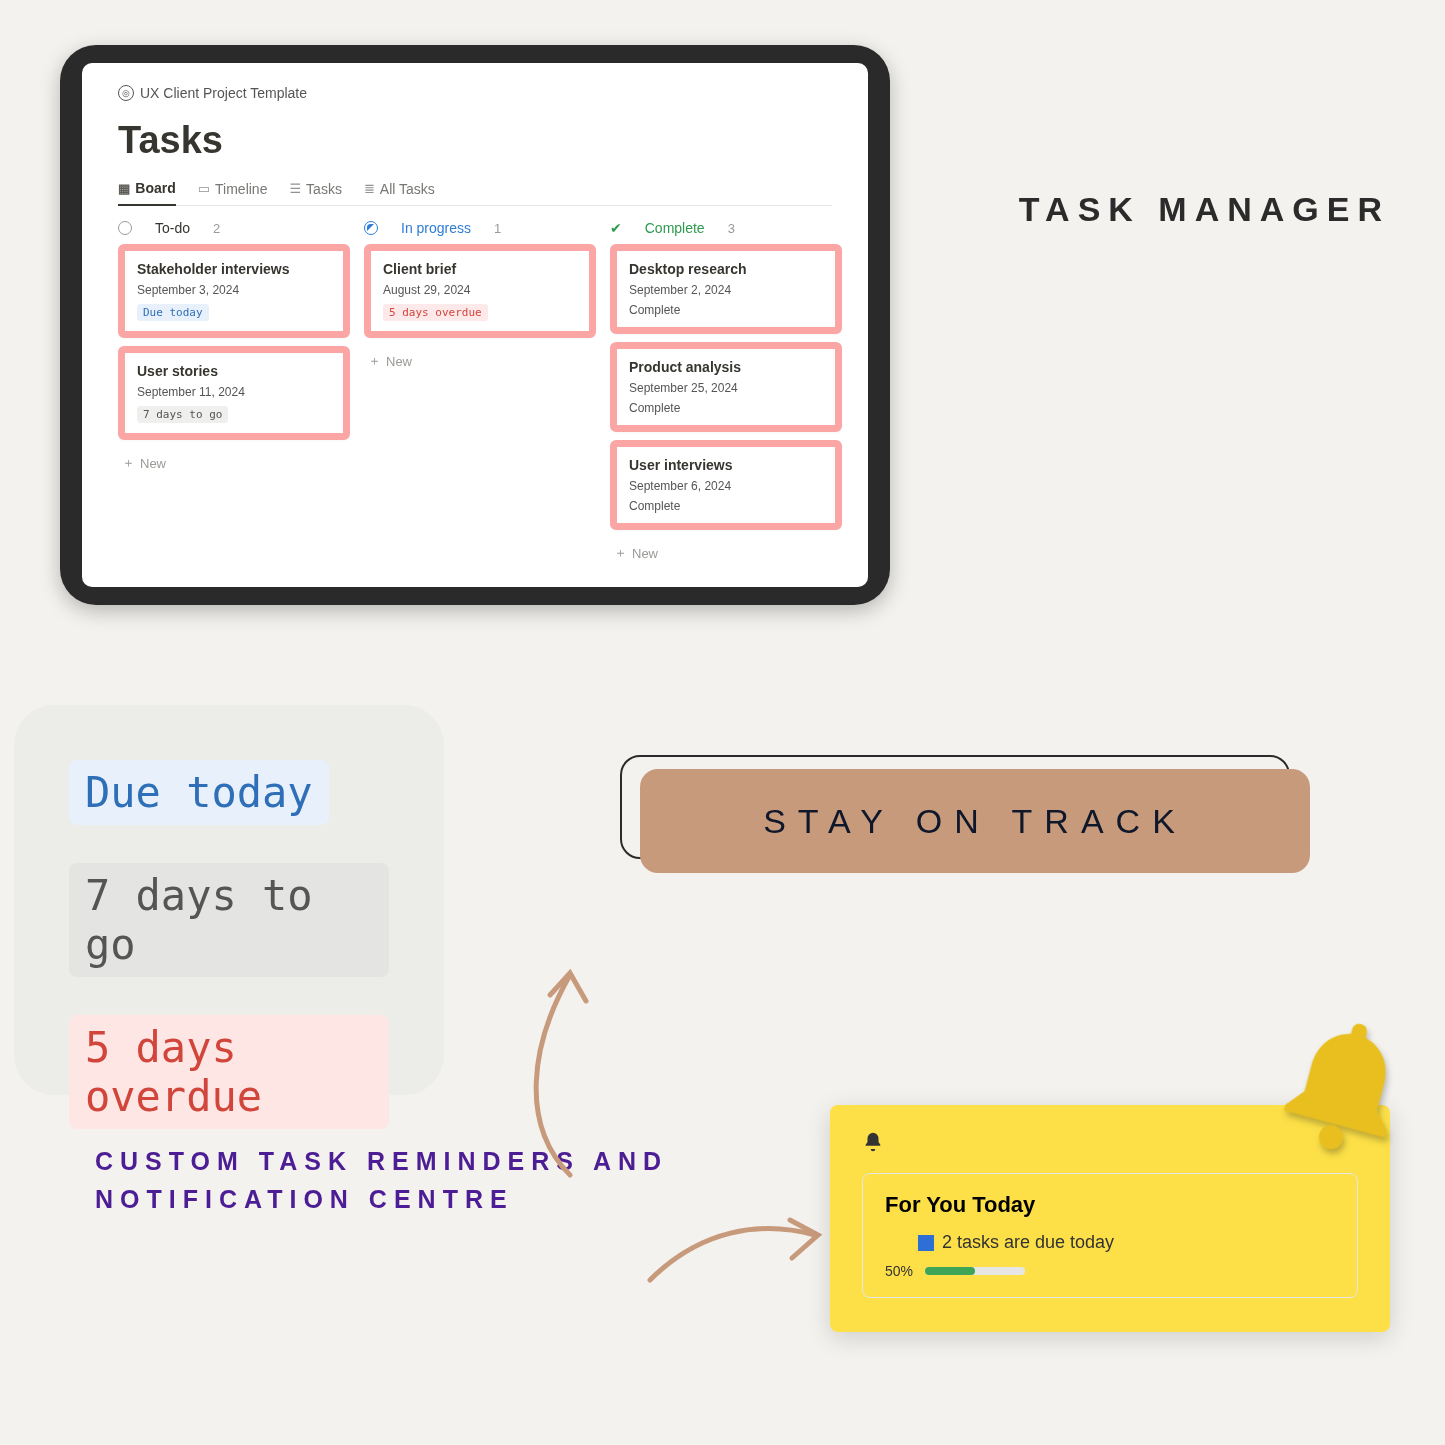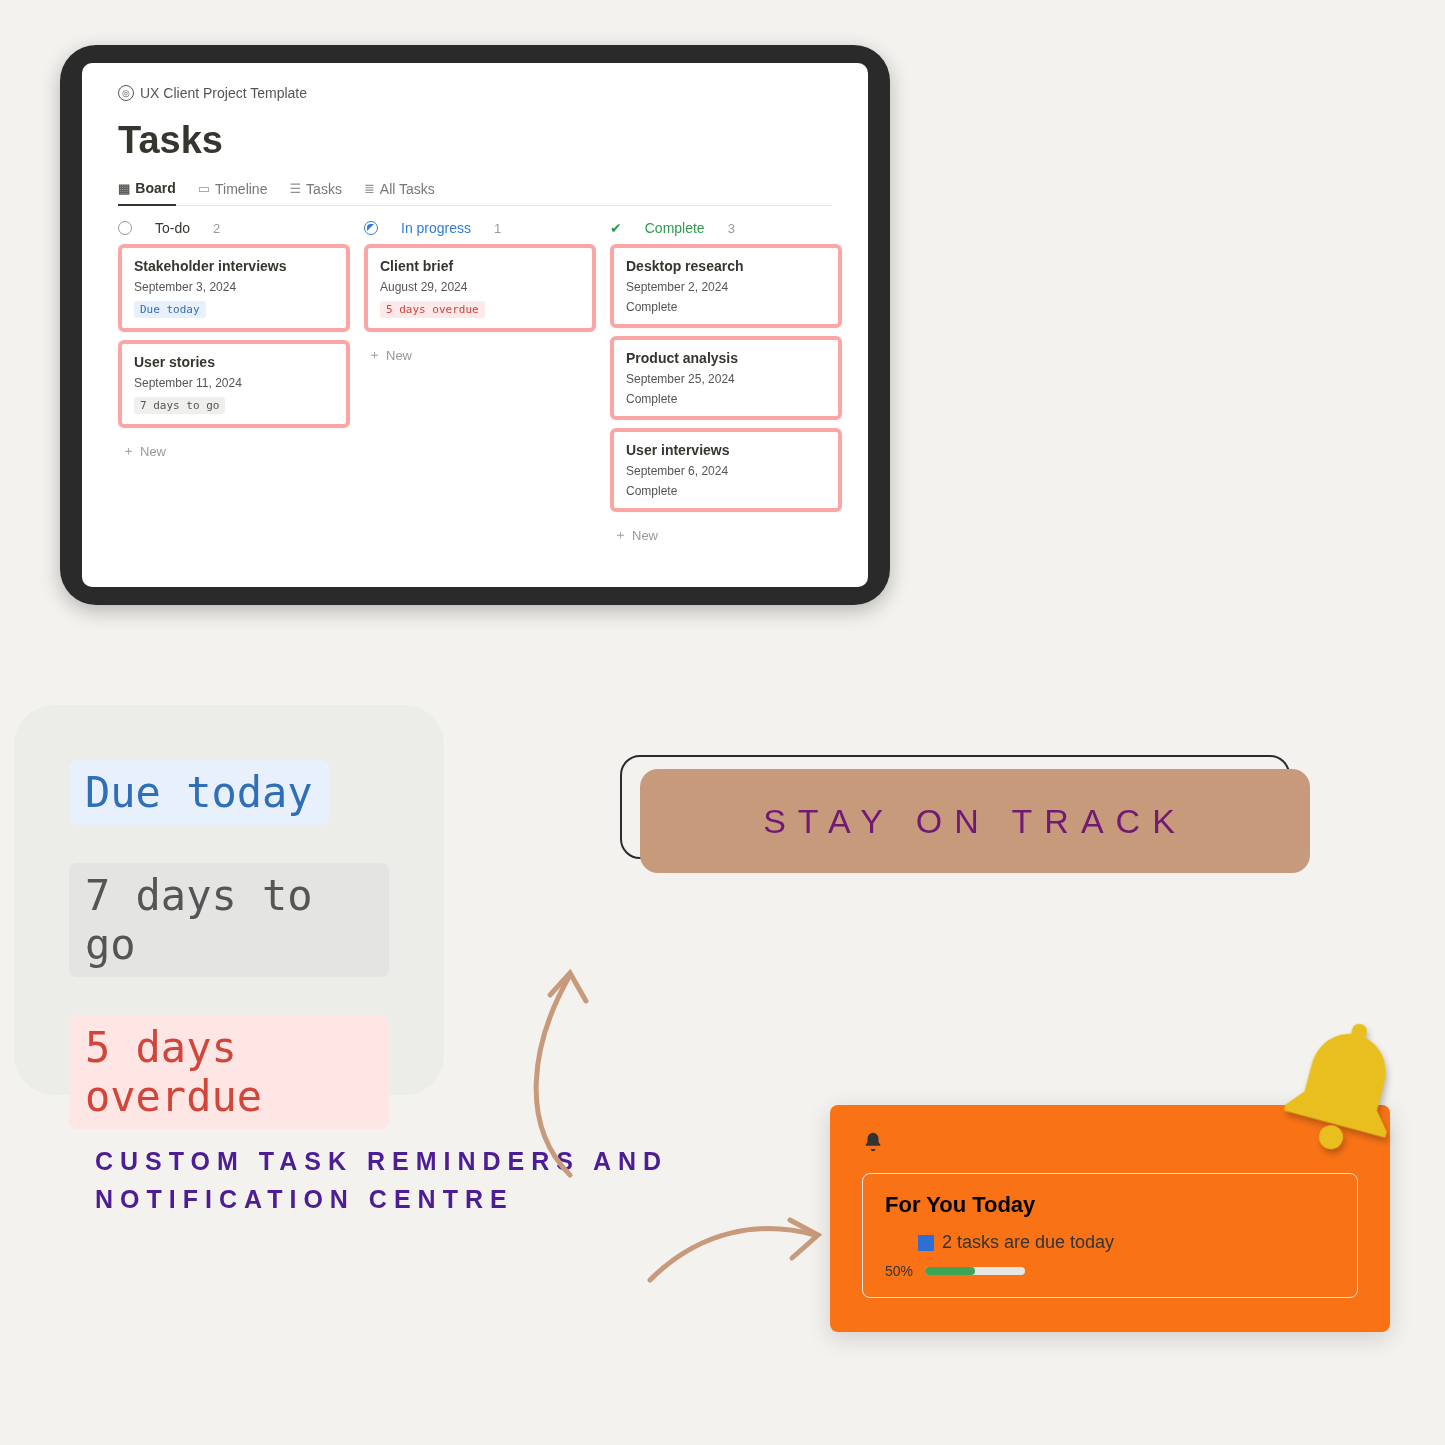--- a/index.html
+++ b/index.html
@@ -104,21 +104,21 @@
   .status-progress { border: 1.5px solid #2e7cd6; position: relative; }
   .status-progress::after{
     content:""; position:absolute; width:7px; height:7px; background:#2e7cd6;
     top:2px; left:2px; border-radius:50% 0 0 0; clip-path: polygon(0 0,100% 0,0 100%);
   }
   .status-complete-ico { color:#2e9b4f; font-size:14px; line-height:1; }
   .col-header.progress { color:#2e7cd6; }
   .col-header.complete { color:#2e9b4f; }
 
   .card {
-    border: 4px solid #fca5a5;
+    border: 7px solid #fca5a5;
     border-radius: 6px;
     padding: 10px 12px;
     margin-bottom: 8px;
     background: #fff;
     box-shadow: 0 1px 2px rgba(0,0,0,0.03);
   }
   .card-title { font-weight: 600; font-size: 14px; margin-bottom: 6px; }
   .card-date { font-size: 12px; color: #555; margin-bottom: 6px; }
   .card-status { font-size: 12px; color: #555; }
   .pill {
@@ -187,36 +187,36 @@
     height: 120px;
   }
   .cta-shadow {
     position:absolute; top:0; left:0; width:670px; height:104px;
     border:2px solid #2b2b2b; border-radius:20px;
   }
   .cta {
     position:absolute; top:14px; left:20px; width:670px; height:104px;
     background:#c89a7c; border-radius:18px;
     display:flex; align-items:center; justify-content:center;
-    color:#701a75; font-size:34px; letter-spacing:12px; font-weight:400;
+    color:#0f172a; font-size:34px; letter-spacing:12px; font-weight:400;
   }
 
   
   .feature-caption {
     position:absolute;
     top:1143px; left:95px; width:640px;
     font-size:25px; font-weight:800; letter-spacing:7px; line-height:1.5;
     color:#4c1d95;
   }
 
   
   .notif {
     position:absolute;
     top:1105px; left:830px; width:560px;
-    background:#f97316; border-radius:8px;
+    background:#fde047; border-radius:8px;
     box-shadow:0 6px 24px rgba(0,0,0,0.15);
     padding:26px 32px 34px;
   }
   .bell-sm { font-size:22px; color:#333; margin-bottom:14px; }
   .inner-card {
     border:1px solid #e6e6e4; border-radius:8px; padding:18px 22px;
   }
   .notif-title { font-size:22px; font-weight:700; margin-bottom:14px; }
   .notif-row { display:flex; align-items:center; gap:8px; font-size:18px; color:#333; margin-bottom:10px;padding-left:33px; }
   .sq-blue { width:16px; height:16px; background:#2e6fd6; display:inline-block; }
@@ -338,20 +338,21 @@
         <div class="new-btn">
           <span>＋</span>
           <span>New</span>
         </div>
       </div>
     </div>
   </div>
 </div>
 
 <div class="promo">
+  <div class="promo-title">TASK MANAGER</div>
 </div>
 
 <div class="pill-box">
   <span class="big-pill" style="background:#e8f1fb;color:#2e6fb8;">Due today</span>
   <span class="big-pill" style="background:#e4e4e2;color:#555;">7 days to go</span>
   <span class="big-pill" style="background:#fde6e4;color:#d1453b;">5 days overdue</span>
 </div>
 
 <div class="cta-wrap">
   <div class="cta-shadow"></div>

